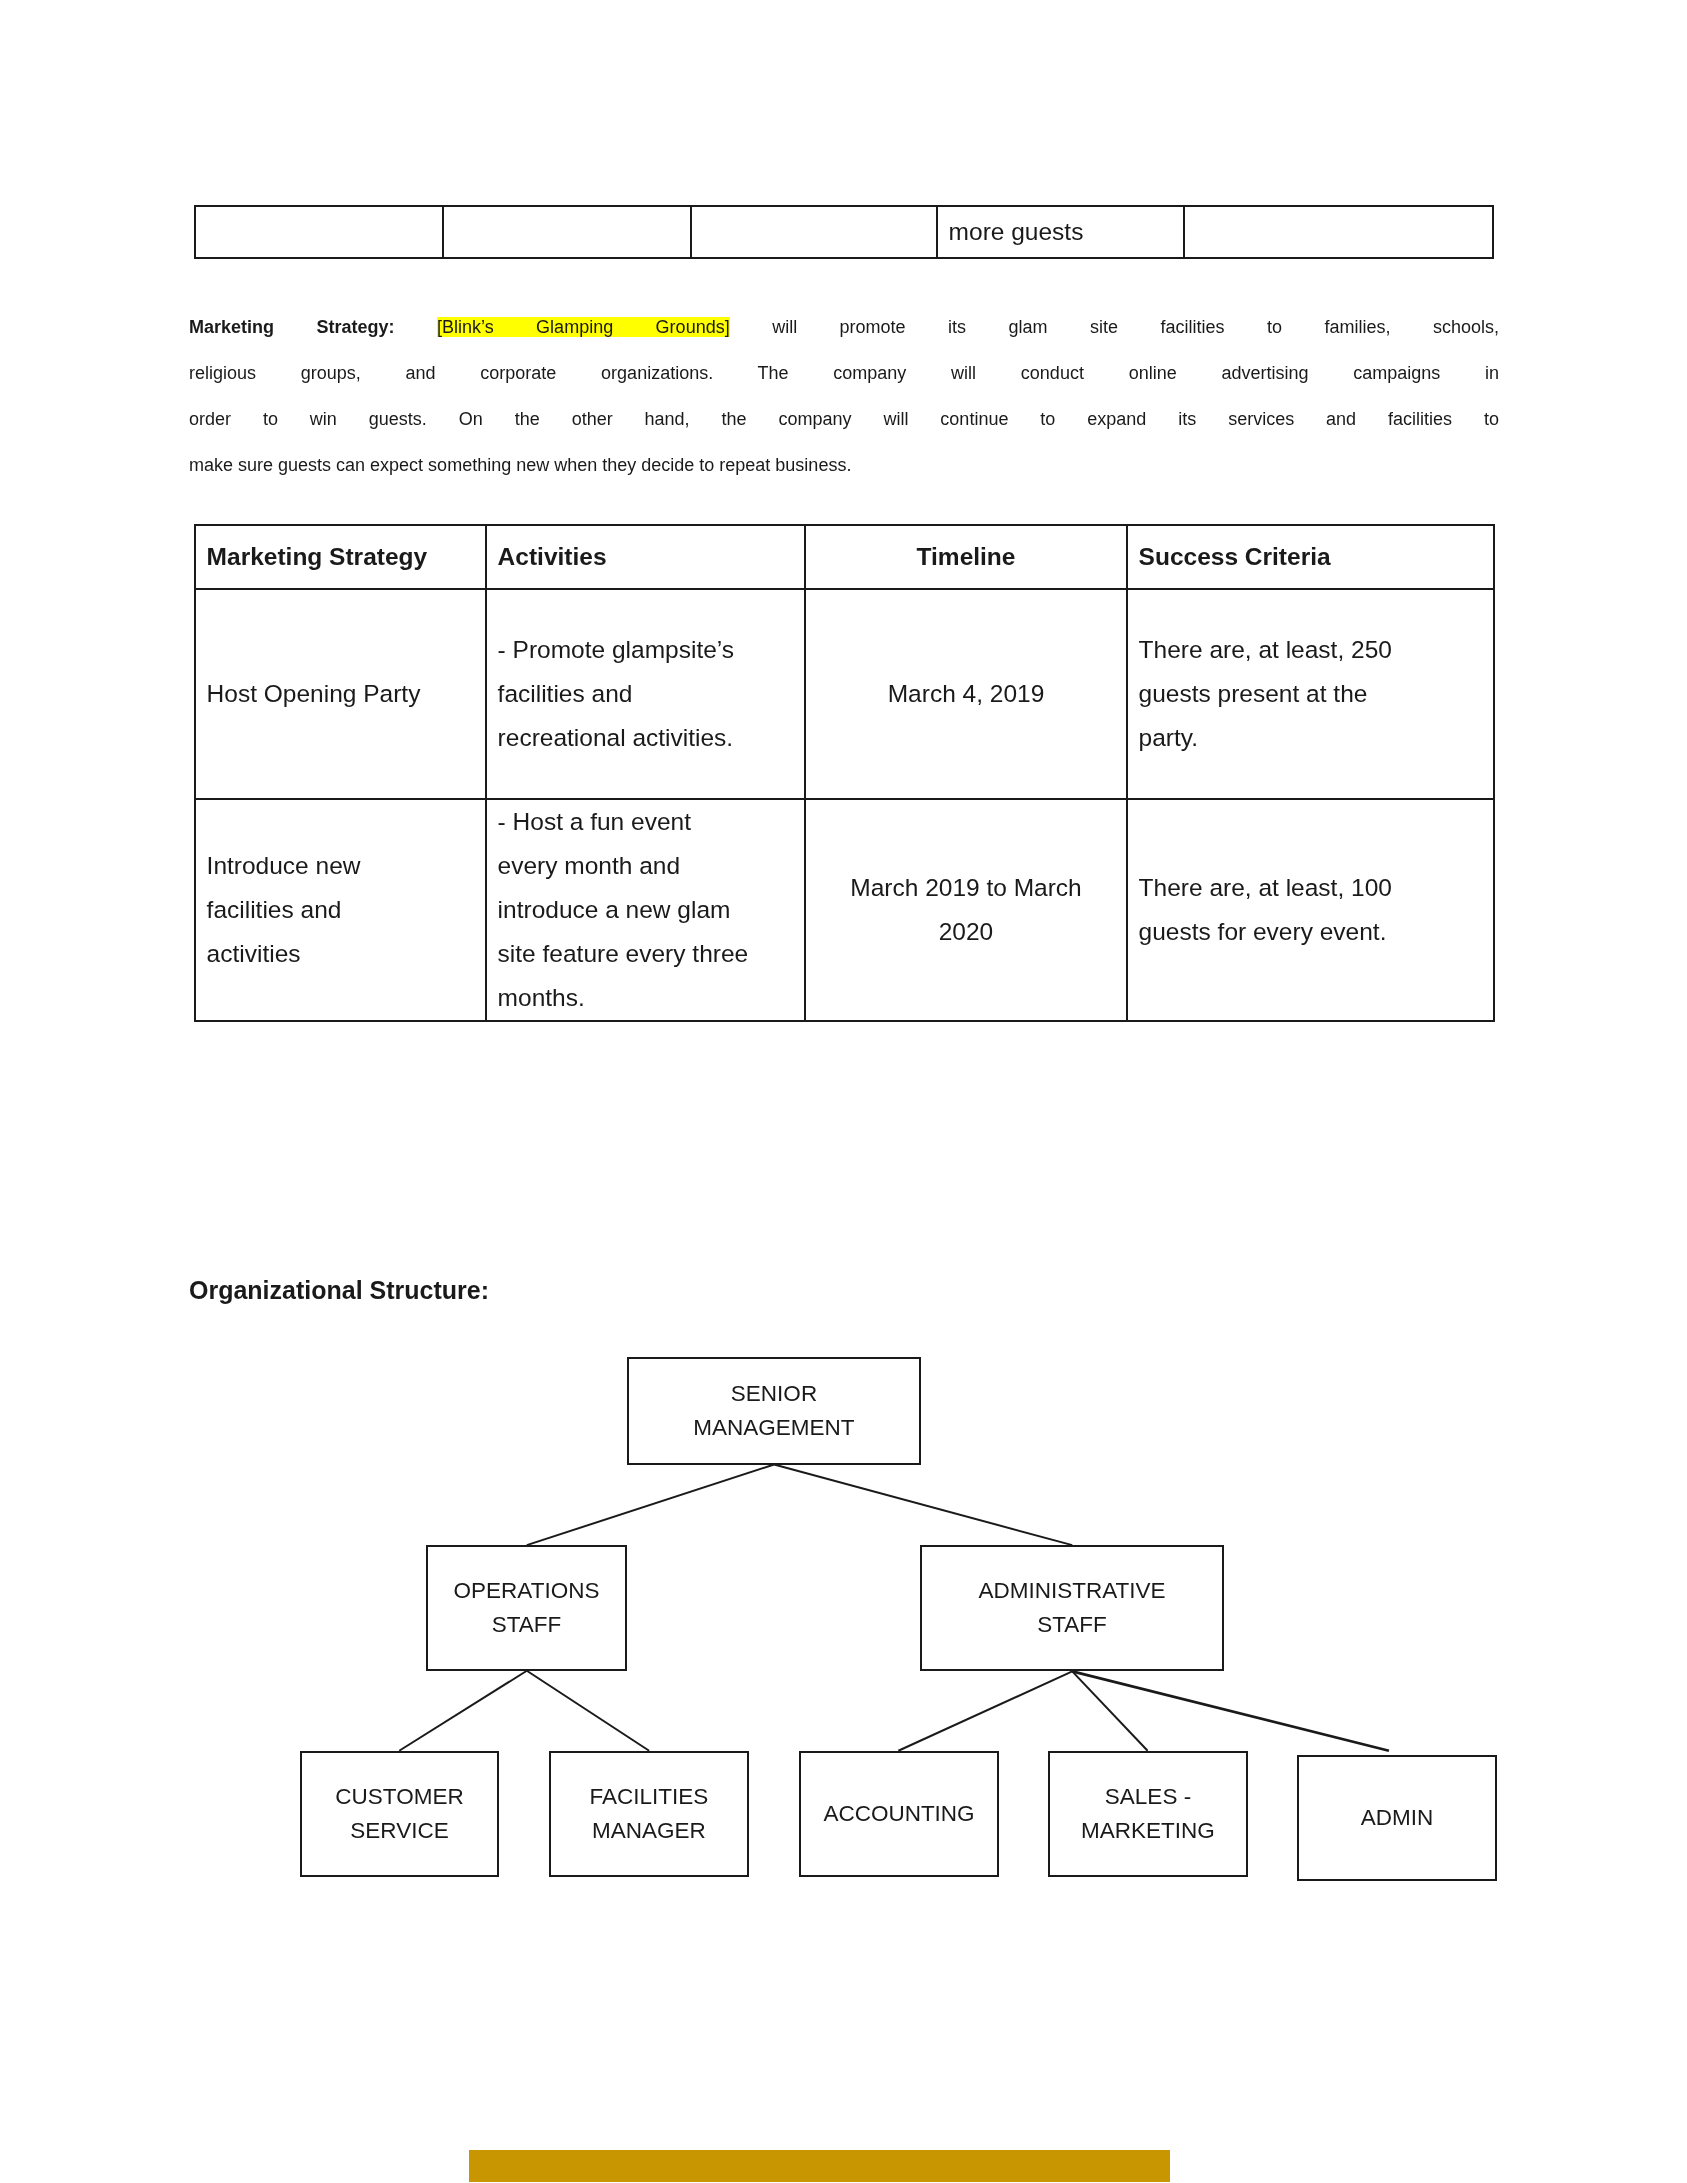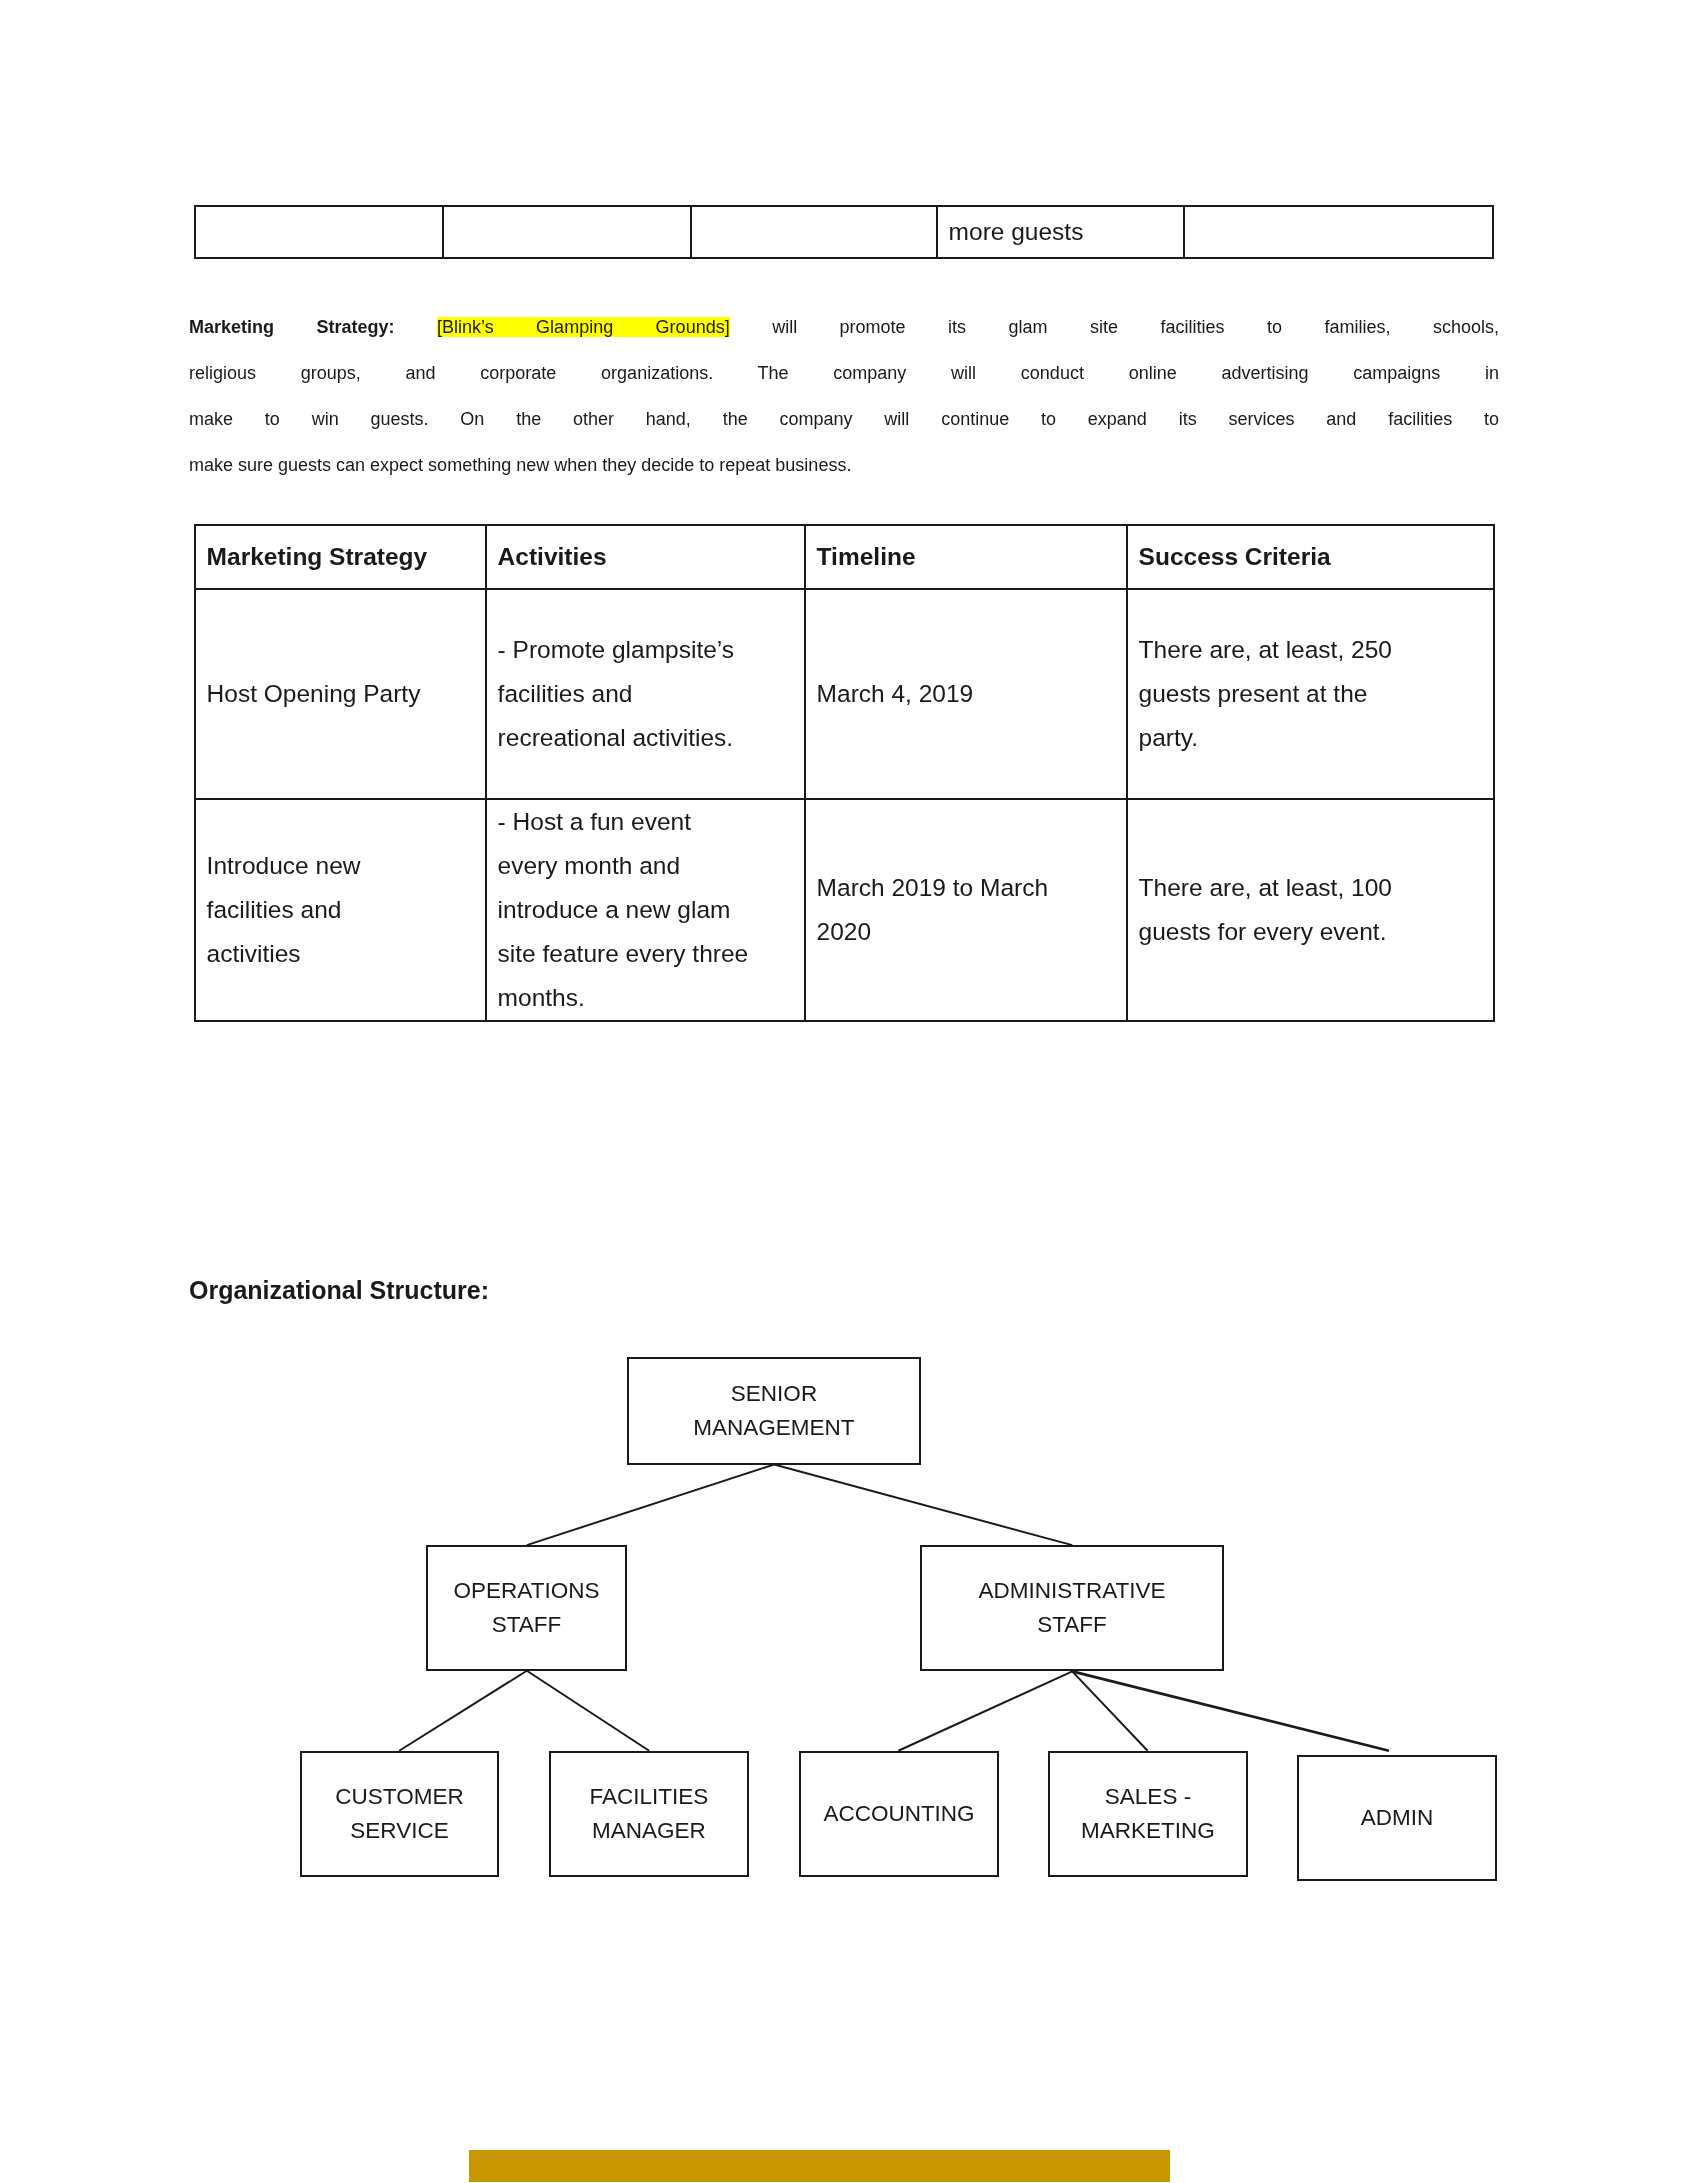--- a/index.html
+++ b/index.html
@@ -3,21 +3,21 @@
 <meta charset="utf-8">
 <style>
   html,body{margin:0;padding:0;background:#ffffff;}
   .page{position:relative;width:1687px;height:2183px;background:#ffffff;overflow:hidden;
         font-family:"Liberation Sans",sans-serif;color:#1a1a1a;}
   table{border-collapse:collapse;table-layout:fixed;}
   td,th{border:2px solid #1a1a1a;font-weight:normal;vertical-align:middle;
         padding:0 10.6px;font-size:24.5px;line-height:44px;overflow:hidden;}
   th{font-weight:bold;text-align:left;}
   .pre{white-space:pre-line;}
-  .center{text-align:left;margin-left:17px;}
+  .center{text-align:center;margin-left:17px;}
   
   .top-table{position:absolute;left:194px;top:205px;width:1299px;}
   .top-table td{height:50px;}
   
   .para{position:absolute;left:189px;top:304px;width:1310px;font-size:18px;}
   .pline{height:46px;line-height:46px;white-space:nowrap;}
   .pjust{text-align:justify;text-align-last:justify;}
   .plast{text-align:left;}
   .b{font-weight:bold;}
   .hl{background:#ffff00;}
@@ -65,21 +65,21 @@
       <td></td>
       <td>more guests</td>
       <td></td>
     </tr>
   </tbody>
     </table>
 
   <div class="para">
     <div class="pline pjust"><span class="b">Marketing Strategy:</span> <span class="hl">[Blink’s Glamping Grounds]</span> <span>will promote its glam site facilities to families, schools,</span></div>
     <div class="pline pjust">religious groups, and corporate organizations. The company will conduct online advertising campaigns in</div>
-    <div class="pline pjust">make to win guests. On the other hand, the company will continue to expand its services and facilities to</div>
+    <div class="pline pjust">order to win guests. On the other hand, the company will continue to expand its services and facilities to</div>
     <div class="pline plast">make sure guests can expect something new when they decide to repeat business.</div>
   </div>
 
   <table class="strategy-table">
     <colgroup>
         <col style="width:291px">
         <col style="width:319px">
         <col style="width:322px">
         <col style="width:367px">
       </colgroup>

